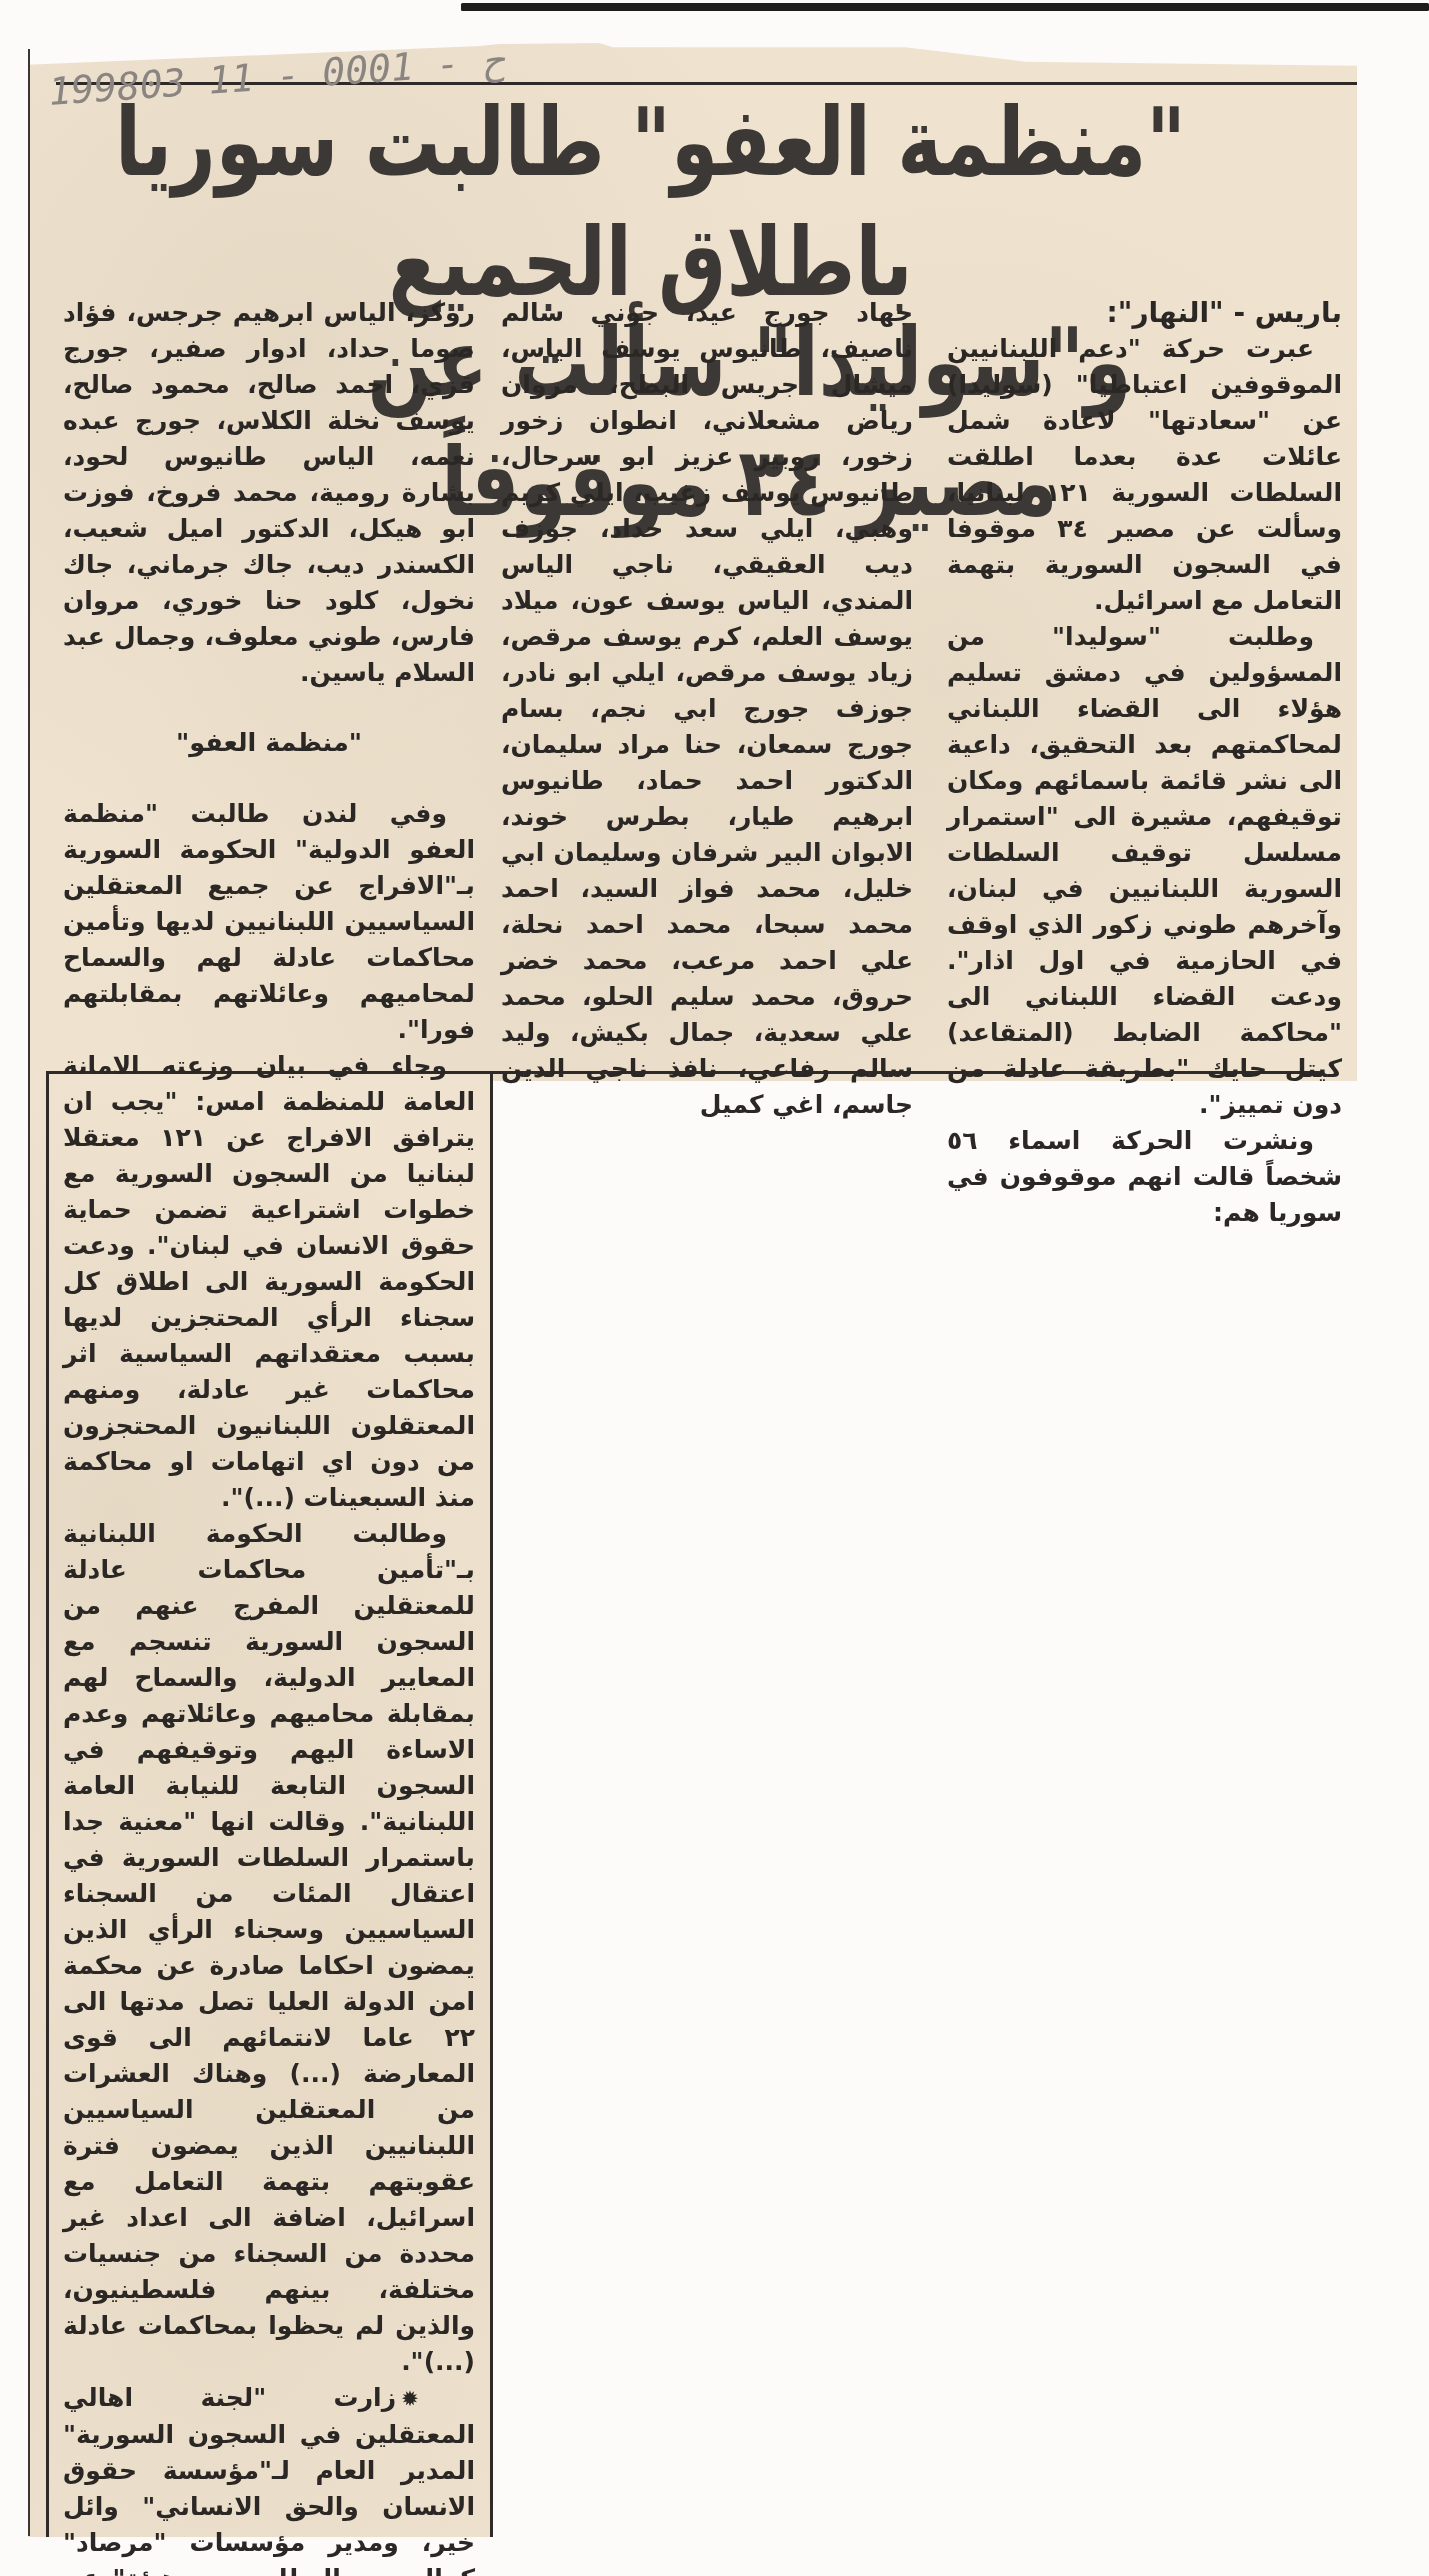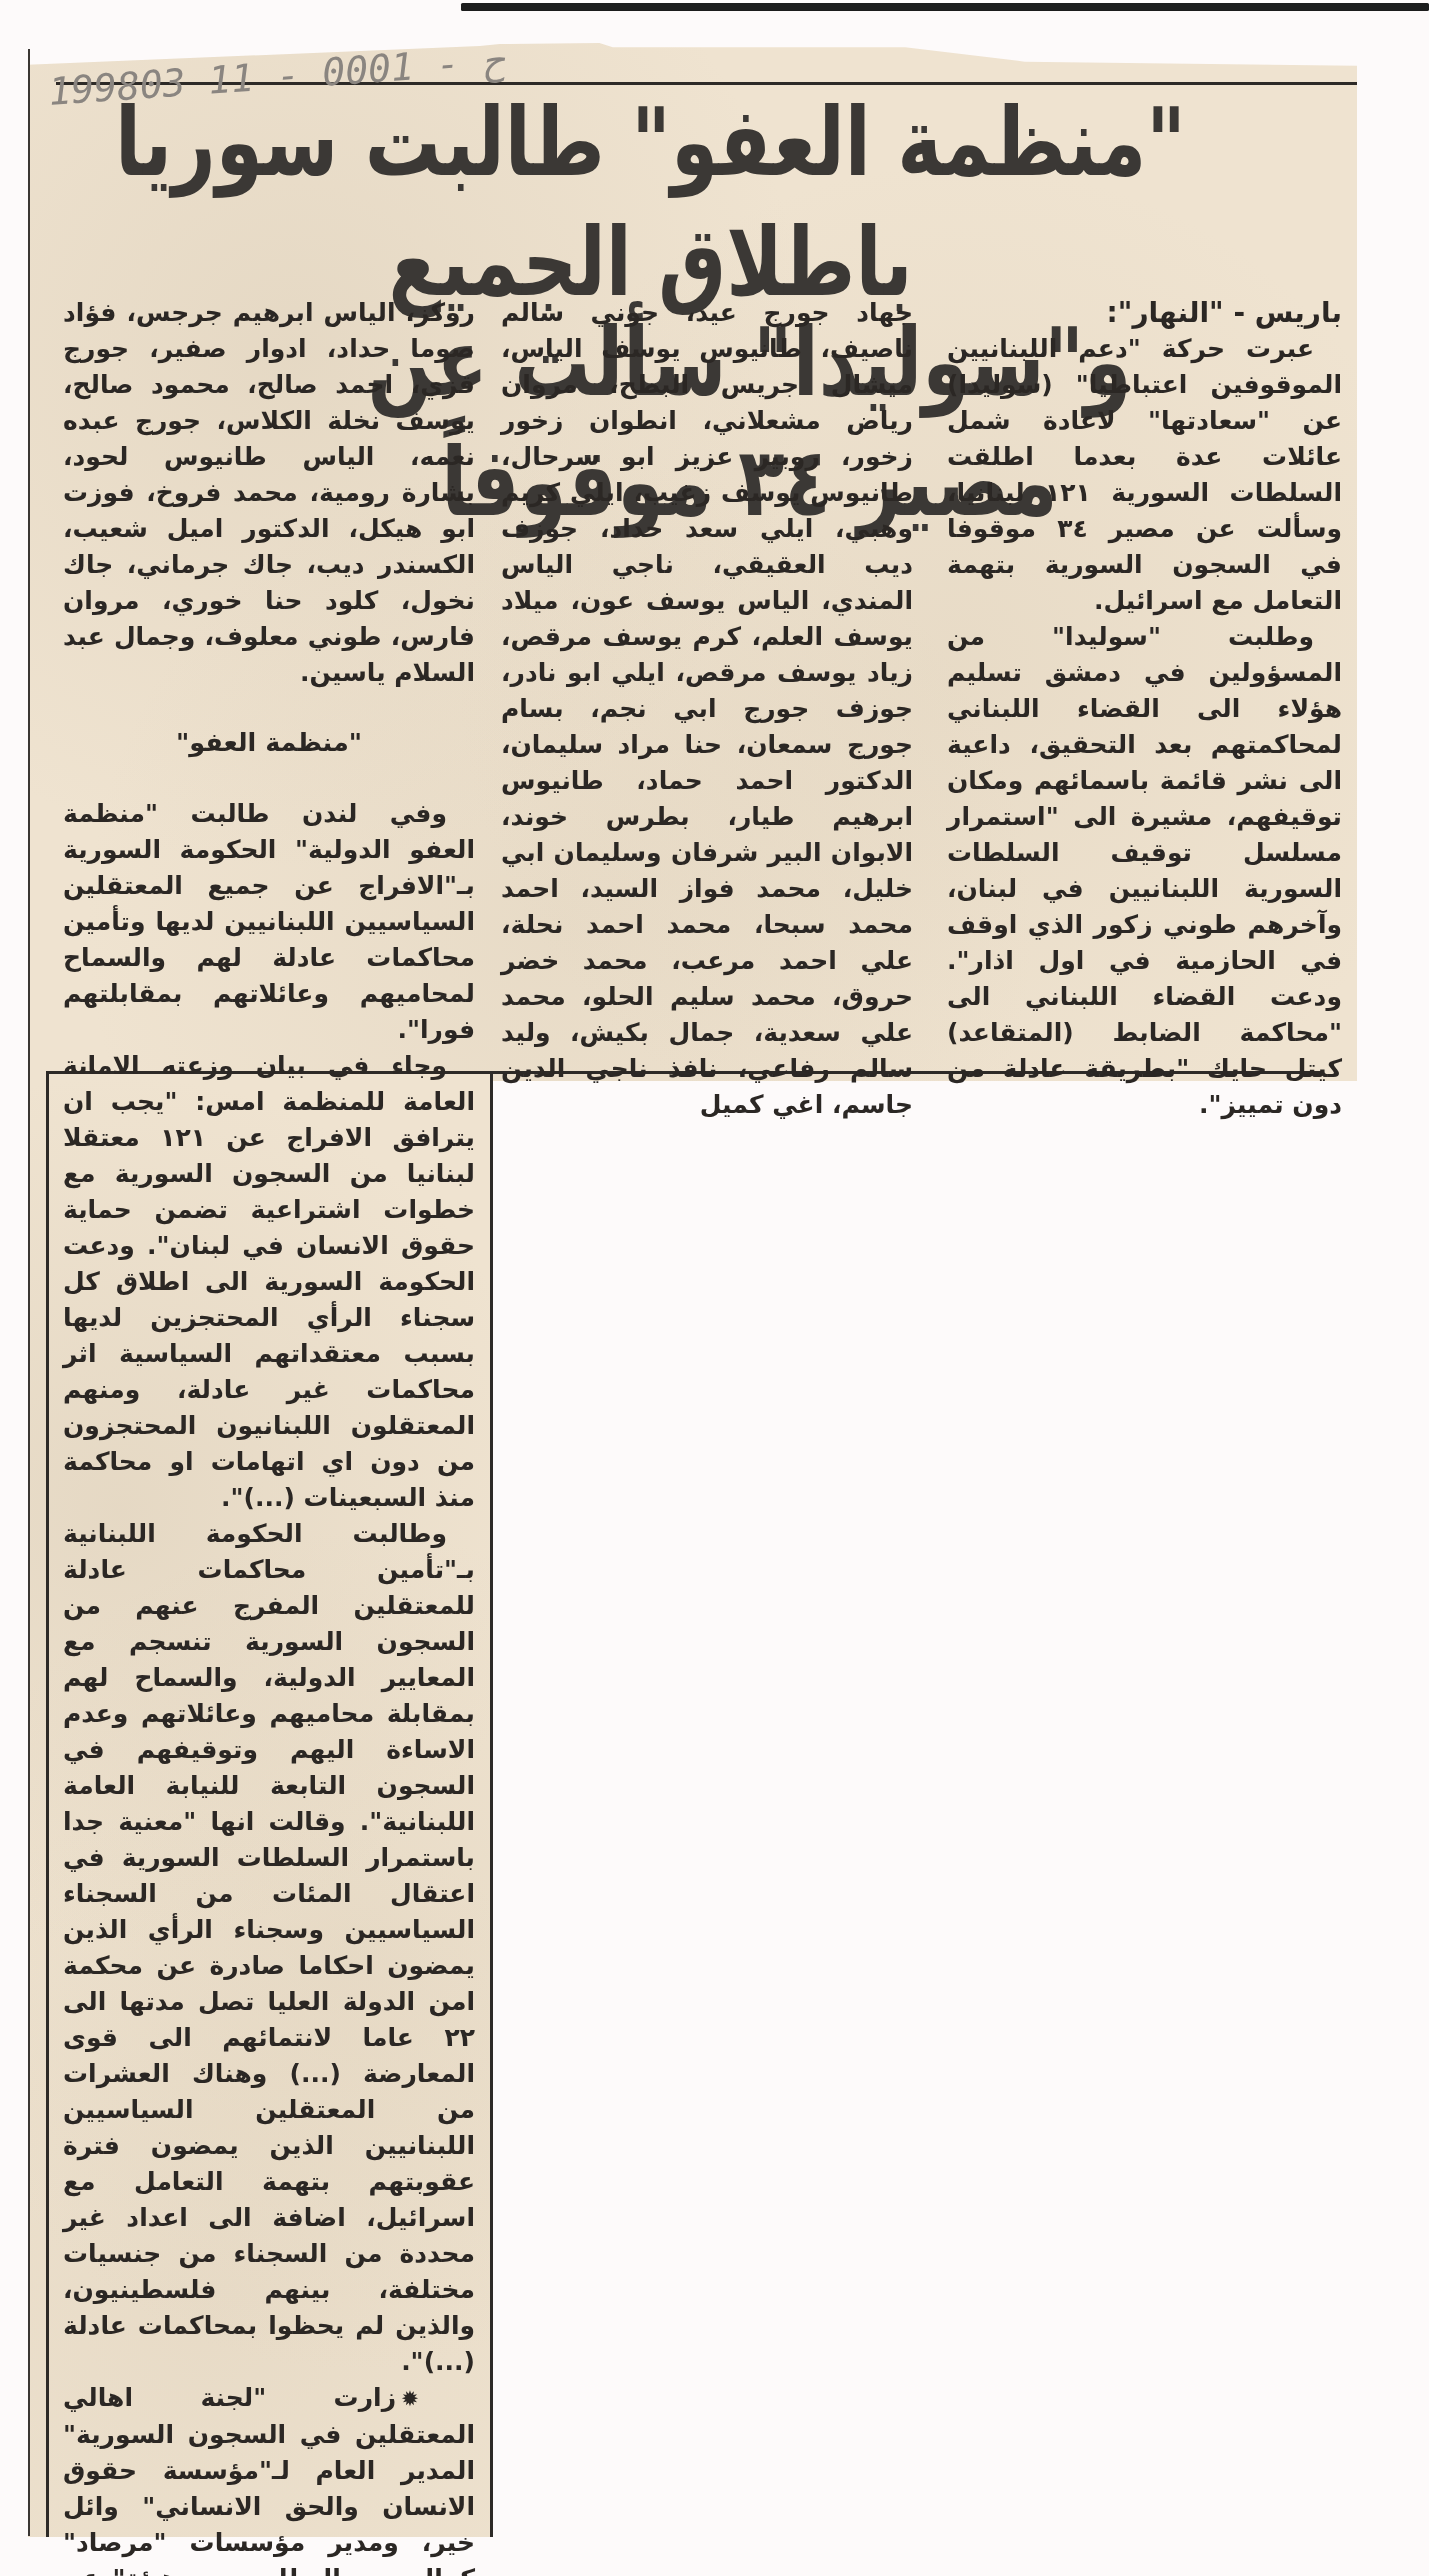--- a/index.html
+++ b/index.html
@@ -194,20 +194,21 @@
 
 <h1 class="headline">
   <span class="line1">"منظمة العفو" طالبت سوريا باطلاق الجميع</span>
   <span class="line2">و"سوليدا" سألت عن مصير ٣٤ موقوفاً</span>
 </h1>
 
 <div class="col col-right">
   <p class="dateline">باريس - "النهار":</p>
   <p class="indent">عبرت حركة "دعم اللبنانيين الموقوفين اعتباطيا" (سوليدا) عن "سعادتها" لاعادة شمل عائلات عدة بعدما اطلقت السلطات السورية ١٢١ لبنانيا، وسألت عن مصير ٣٤ موقوفا في السجون السورية بتهمة التعامل مع اسرائيل.</p>
   <p class="indent">وطلبت "سوليدا" من المسؤولين في دمشق تسليم هؤلاء الى القضاء اللبناني لمحاكمتهم بعد التحقيق، داعية الى نشر قائمة باسمائهم ومكان توقيفهم، مشيرة الى "استمرار مسلسل توقيف السلطات السورية اللبنانيين في لبنان، وآخرهم طوني زكور الذي اوقف في الحازمية في اول اذار". ودعت القضاء اللبناني الى "محاكمة الضابط (المتقاعد) كيتل حايك "بطريقة عادلة من دون تمييز".</p>
+  <p class="indent">ونشرت الحركة اسماء ٥٦ شخصاً قالت انهم موقوفون في سوريا هم:</p>
 </div>
 
 <div class="col col-mid">
   <p>جهاد جورج عيد، جوني سالم ناصيف، طانيوس يوسف الياس، ميشال جريس البطح، مروان رياض مشعلاني، انطوان زخور زخور، روبير عزيز ابو سرحال، طانيوس يوسف زغيب، ايلي كريم وهبي، ايلي سعد حداد، جوزف ديب العقيقي، ناجي الياس المندي، الياس يوسف عون، ميلاد يوسف العلم، كرم يوسف مرقص، زياد يوسف مرقص، ايلي ابو نادر، جوزف جورج ابي نجم، بسام جورج سمعان، حنا مراد سليمان، الدكتور احمد حماد، طانيوس ابرهيم طيار، بطرس خوند، الابوان البير شرفان وسليمان ابي خليل، محمد فواز السيد، احمد محمد سبحا، محمد احمد نحلة، علي احمد مرعب، محمد خضر حروق، محمد سليم الحلو، محمد علي سعدية، جمال بكيش، وليد سالم رفاعي، نافذ ناجي الدين جاسم، اغي كميل</p>
 </div>
 
 <div class="col col-left">
   <p>روكز، الياس ابرهيم جرجس، فؤاد صوما حداد، ادوار صفير، جورج قزي، احمد صالح، محمود صالح، يوسف نخلة الكلاس، جورج عبده نعمه، الياس طانيوس لحود، بشارة رومية، محمد فروخ، فوزت ابو هيكل، الدكتور اميل شعيب، الكسندر ديب، جاك جرماني، جاك نخول، كلود حنا خوري، مروان فارس، طوني معلوف، وجمال عبد السلام ياسين.</p>
   <p class="subhead">"منظمة العفو"</p>
   <p class="indent">وفي لندن طالبت "منظمة العفو الدولية" الحكومة السورية بـ"الافراج عن جميع المعتقلين السياسيين اللبنانيين لديها وتأمين محاكمات عادلة لهم والسماح لمحاميهم وعائلاتهم بمقابلتهم فورا".</p>

